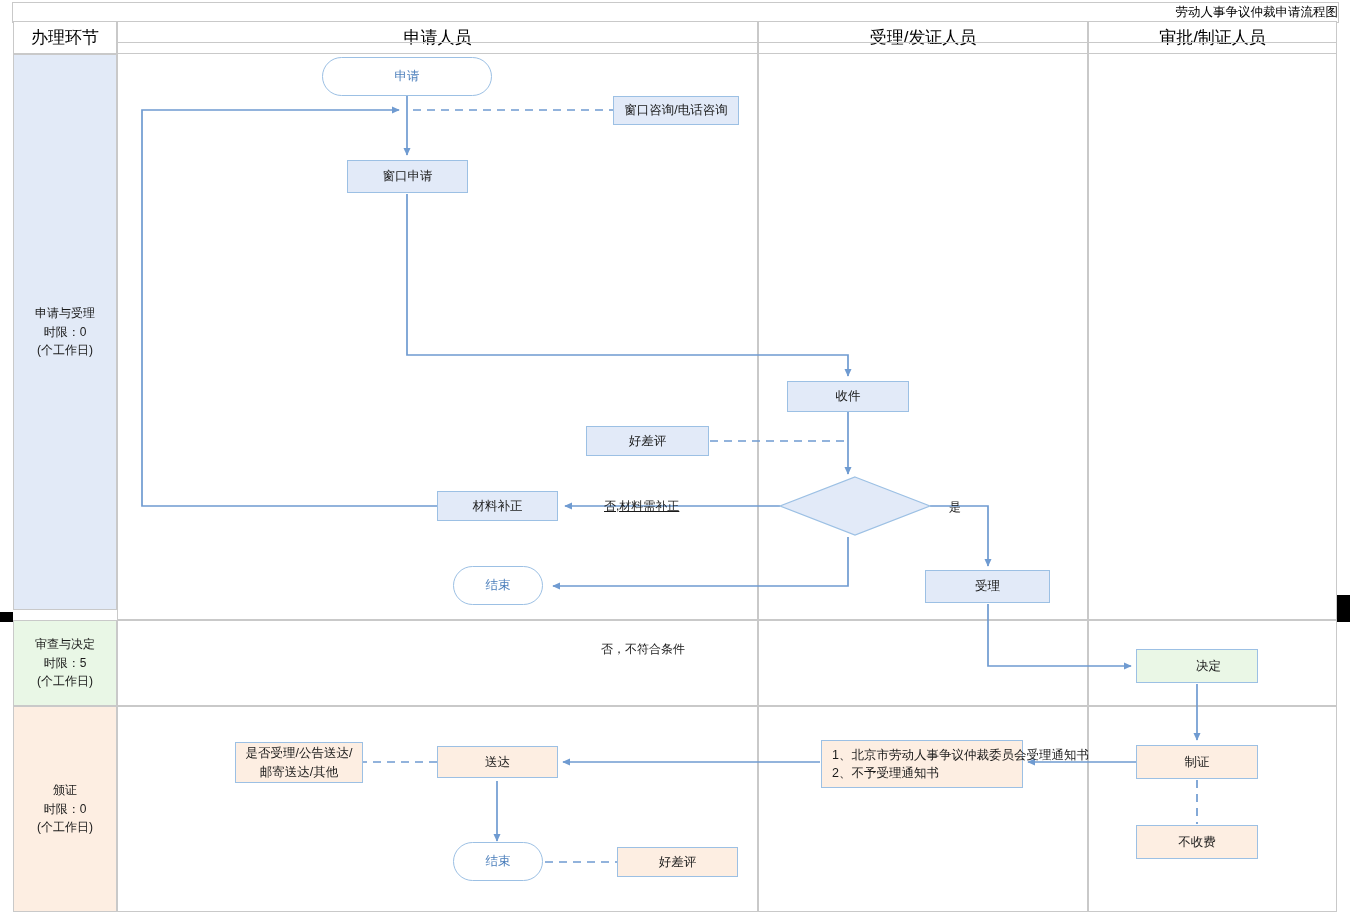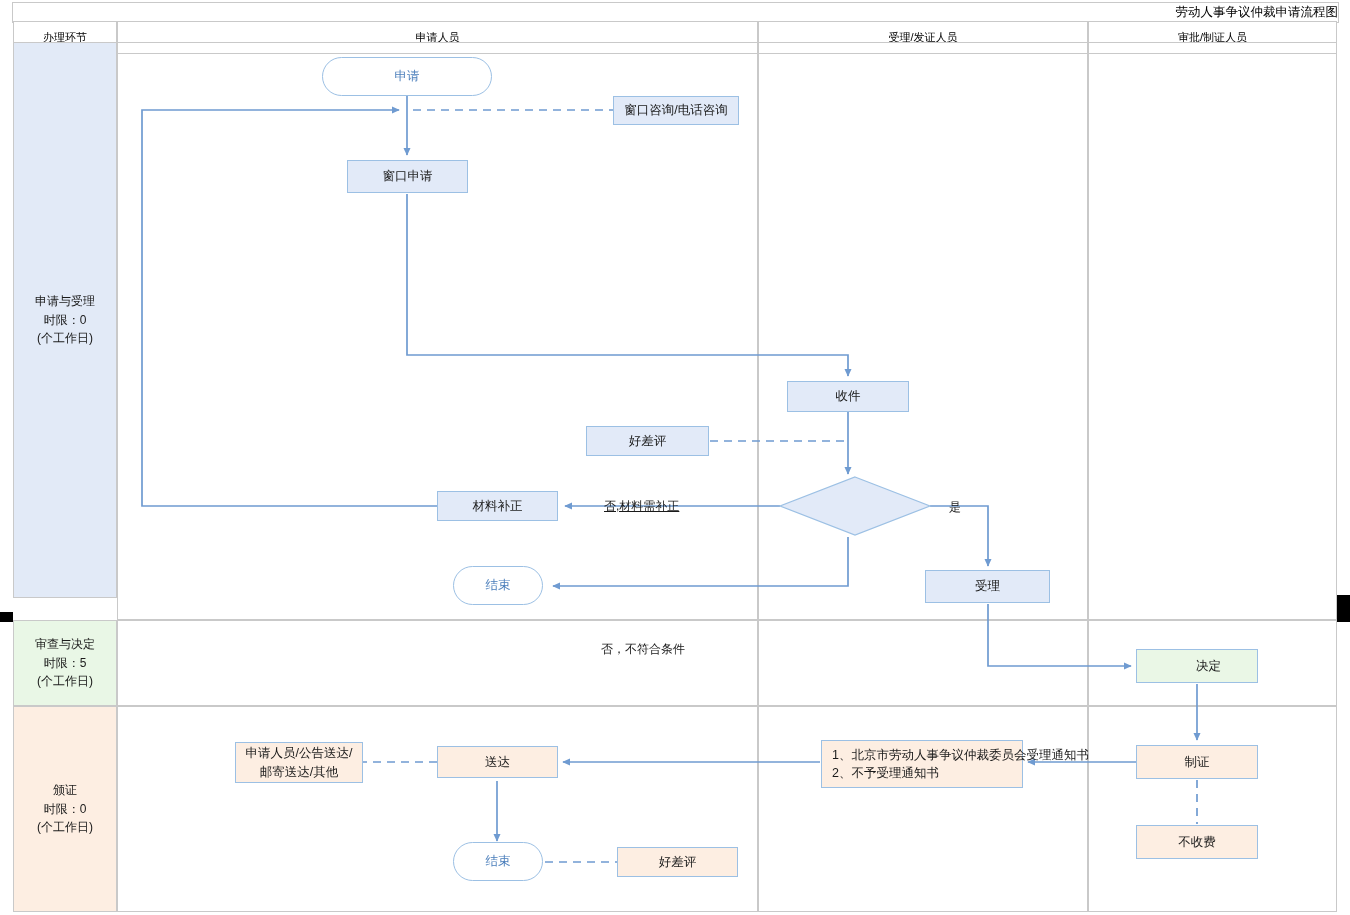--- a/index.html
+++ b/index.html
@@ -2,21 +2,21 @@
 <html><head>
 <meta charset="utf-8">
 <style>
   html,body{margin:0;padding:0;background:#ffffff;}
   body{font-family:"Liberation Sans","DejaVu Sans",sans-serif;}
   #page{position:relative;width:1350px;height:915px;overflow:hidden;background:#fff;}
   .title-bar{position:absolute;left:12px;top:2px;width:1325px;height:19px;
     border:1px solid #c9c9c9;background:#fff;display:flex;align-items:center;justify-content:flex-end;}
   .title-bar span{font-size:12.5px;color:#000;}
   .hdr-cell{position:absolute;height:33px;display:flex;align-items:center;justify-content:center;
-    font-size:11px;color:#000;border:1px solid #c9c9c9;background:#fff;box-sizing:border-box;}
+    font-size:17px;color:#000;border:1px solid #c9c9c9;background:#fff;box-sizing:border-box;}
 
   .stage-cell{position:absolute;left:13px;width:104px;box-sizing:border-box;
     border:1px solid #c9c9c9;display:flex;flex-direction:column;align-items:center;
     justify-content:center;font-size:12px;color:#1a1a1a;line-height:1.55;text-align:center;}
   .stage-blue{background:#e2eaf7;}
   .stage-green{background:#e9f7e6;}
   .stage-peach{background:#fdeee2;}
 
   .lane-cell{position:absolute;box-sizing:border-box;border:1px solid #c9c9c9;background:transparent;}
 
@@ -41,21 +41,21 @@
 
   <div class="title-bar">
     <span>劳动人事争议仲裁申请流程图</span>
   </div>
 
   <div class="hdr-cell" style="left:13px;top:21px;width:104px;">办理环节</div>
   <div class="hdr-cell" style="left:117px;top:21px;width:641px;">申请人员</div>
   <div class="hdr-cell" style="left:758px;top:21px;width:330px;">受理/发证人员</div>
   <div class="hdr-cell" style="left:1088px;top:21px;width:249px;">审批/制证人员</div>
 
-  <div class="stage-cell stage-blue" style="top:42px;height:556px;">
+  <div class="stage-cell stage-blue" style="top:54px;height:556px;">
     <div>申请与受理</div>
     <div>时限：0</div>
     <div>(个工作日)</div>
   </div>
   <div class="stage-cell stage-green" style="top:620px;height:86px;">
     <div>审查与决定</div>
     <div>时限：5</div>
     <div>(个工作日)</div>
   </div>
   <div class="stage-cell stage-peach" style="top:706px;height:206px;">
@@ -154,21 +154,21 @@
   <div class="node n-peach" style="left:1136px;top:825px;width:122px;height:34px;">不收费</div>
 
   <div class="node n-peach n-left" style="left:821px;top:740px;width:202px;height:48px;flex-direction:column;align-items:flex-start;justify-content:center;">
     <div style="white-space:nowrap;">1、北京市劳动人事争议仲裁委员会受理通知书</div>
     <div style="white-space:nowrap;">2、不予受理通知书</div>
   </div>
 
   <div class="node n-peach" style="left:437px;top:746px;width:121px;height:32px;">送达</div>
 
   <div class="node n-peach" style="left:235px;top:742px;width:128px;height:41px;flex-direction:column;">
-    <div>申请人员/公告送达/</div>
+    <div>是否受理/公告送达/</div>
     <div>邮寄送达/其他</div>
   </div>
 
   <div class="node n-term" style="left:453px;top:842px;width:90px;height:39px;">结束</div>
 
   <div class="node n-peach" style="left:617px;top:847px;width:121px;height:30px;">好差评</div>
 
   <div class="blk" style="left:0;top:0;width:13px;height:612px;opacity:0;"></div>
   <div class="blk" style="left:0;top:612px;width:13px;height:10px;"></div>
   <div class="blk" style="left:1337px;top:595px;width:13px;height:27px;"></div>

